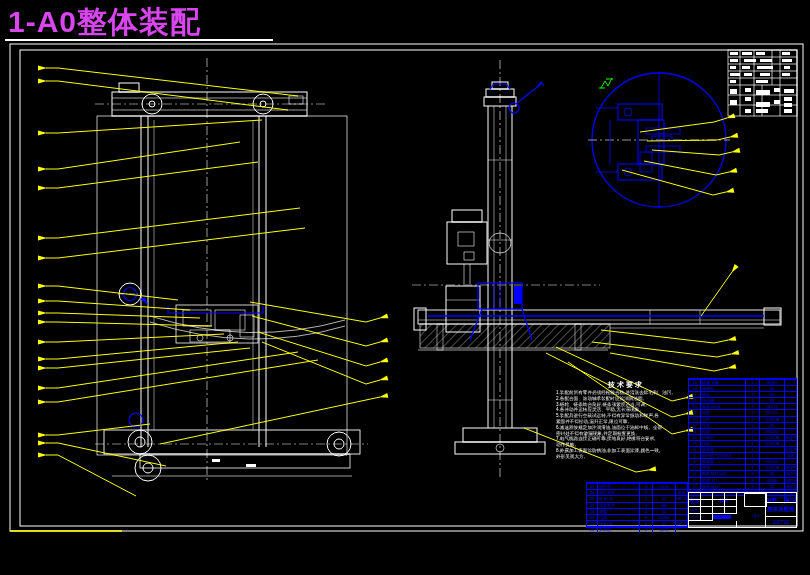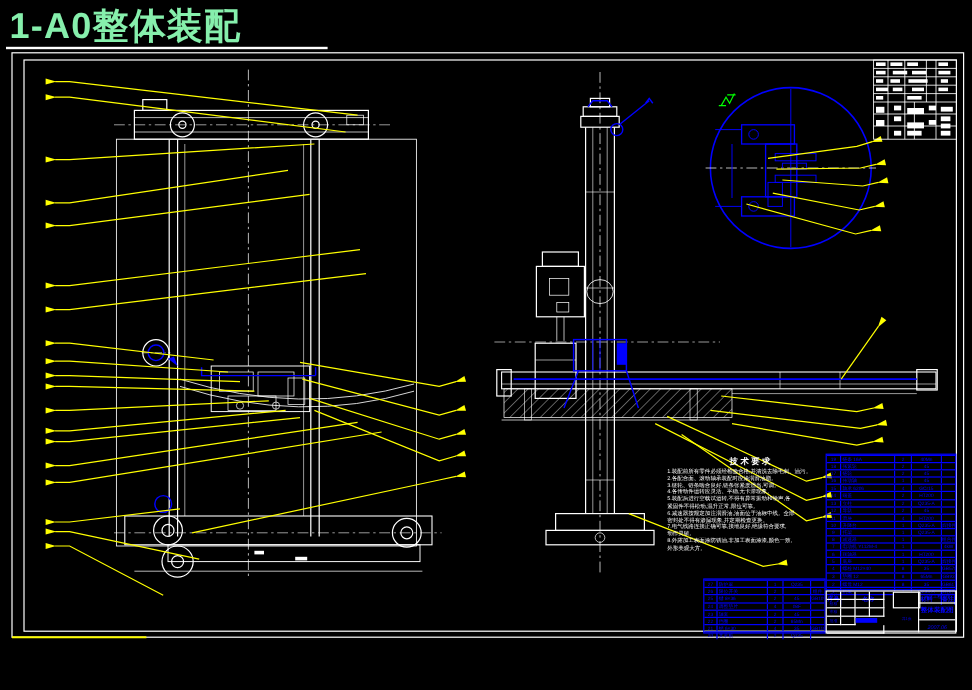--- a/index.html
+++ b/index.html
@@ -1,18 +1,18 @@
 <!DOCTYPE html>
 <html><head>
 <meta charset="utf-8">
 <style>
   html,body{margin:0;padding:0;background:#000;}
   #stage{position:relative;width:810px;height:575px;background:#000;overflow:hidden;
          font-family:"Liberation Sans",sans-serif;}
-  .page-title{position:absolute;left:8px;top:2px;color:#86efac;font-size:30px;font-weight:bold;
+  .page-title{position:absolute;left:8px;top:2px;color:#d946ef;font-size:30px;font-weight:bold;
               letter-spacing:1px;white-space:nowrap;}
   .title-underline{position:absolute;left:5px;top:39px;width:268px;height:2px;background:#fff;}
   svg{position:absolute;left:0;top:0;}
   
   .tech{position:absolute;left:556px;top:380px;width:140px;color:#fff;}
   .tech-title{font-size:7px;font-weight:bold;text-align:center;letter-spacing:2px;}
   .tr-line{font-size:4.6px;line-height:5.8px;white-space:nowrap;overflow:hidden;}
   
   .bom{position:absolute;border:1px solid #00f;color:#00f;box-sizing:border-box;}
   .bom-right{left:688px;top:378px;width:109px;height:114px;}

